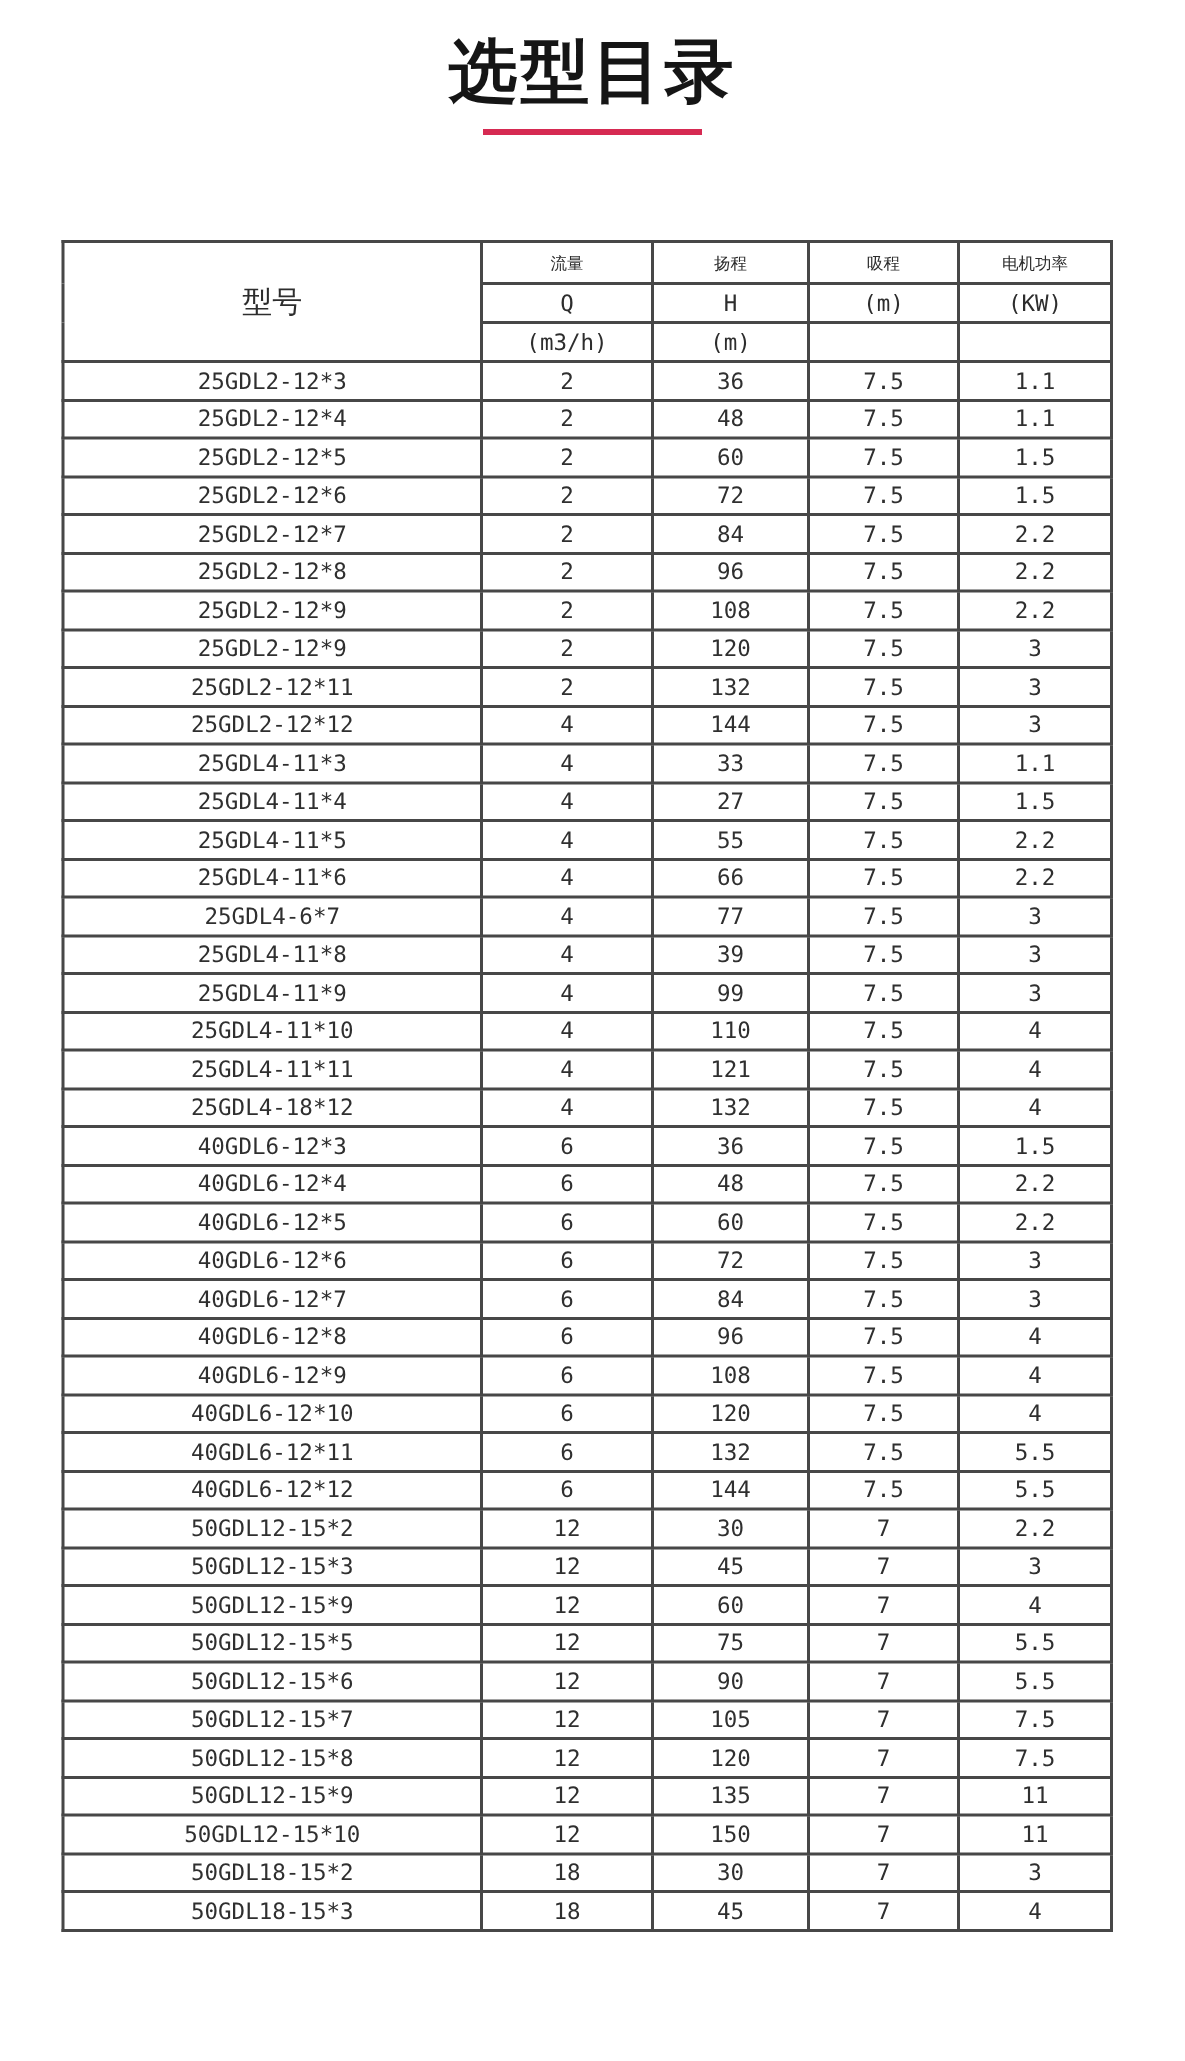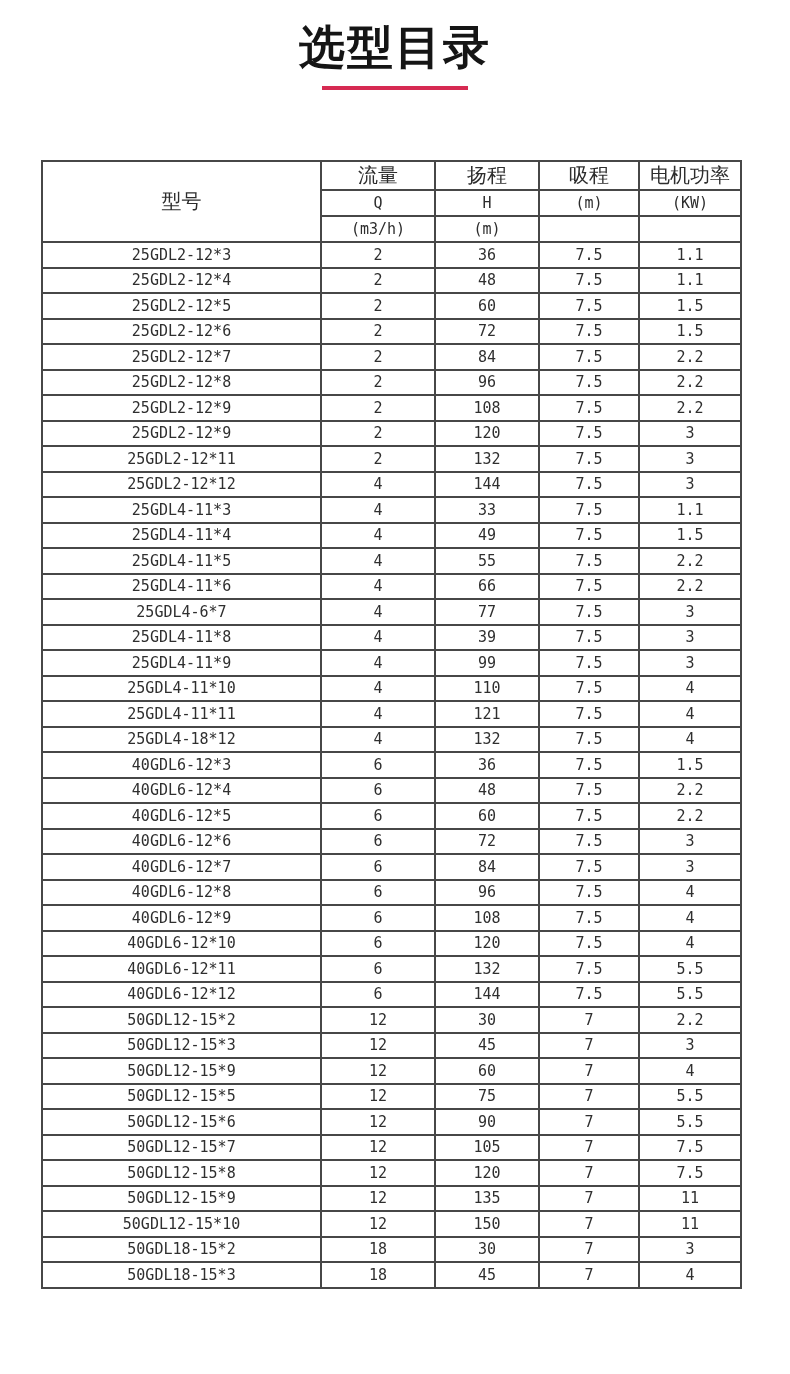--- a/index.html
+++ b/index.html
@@ -42,21 +42,21 @@
     vertical-align: middle;
     font-weight: normal;
     white-space: nowrap;
     overflow: hidden;
   }
   
   thead th { font-size: 16px; color: #2d2d2d; }
   thead tr.h1 th { height: 28px; }
   thead tr.h2 th { height: 26px; }
   thead tr.h3 th { height: 26px; margin-left: 43px; }
-  thead th.cn { font-family: "DejaVu Sans", "Liberation Sans", sans-serif; font-size: 20px; }
+  thead th.cn { font-family: "DejaVu Sans", "Liberation Sans", sans-serif; font-size: 11px; }
   thead th.mono { font-family: "DejaVu Sans Mono", "Liberation Mono", monospace; font-size: 15px; }
   th.col-model { font-family: "DejaVu Sans", "Liberation Sans", sans-serif; font-size: 20px; }
   
   tbody td {
     height: 25.5px;
     font-size: 15px;
     color: #2f2f2f;
     font-family: "DejaVu Sans Mono", "Liberation Mono", monospace;
   }
 </style>
@@ -171,21 +171,21 @@
         <tr>
           <td>25GDL4-11*3</td>
           <td>4</td>
           <td>33</td>
           <td>7.5</td>
           <td>1.1</td>
         </tr>
         <tr>
           <td>25GDL4-11*4</td>
           <td>4</td>
-          <td>49</td>
+          <td>27</td>
           <td>7.5</td>
           <td>1.5</td>
         </tr>
         <tr>
           <td>25GDL4-11*5</td>
           <td>4</td>
           <td>55</td>
           <td>7.5</td>
           <td>2.2</td>
         </tr>

